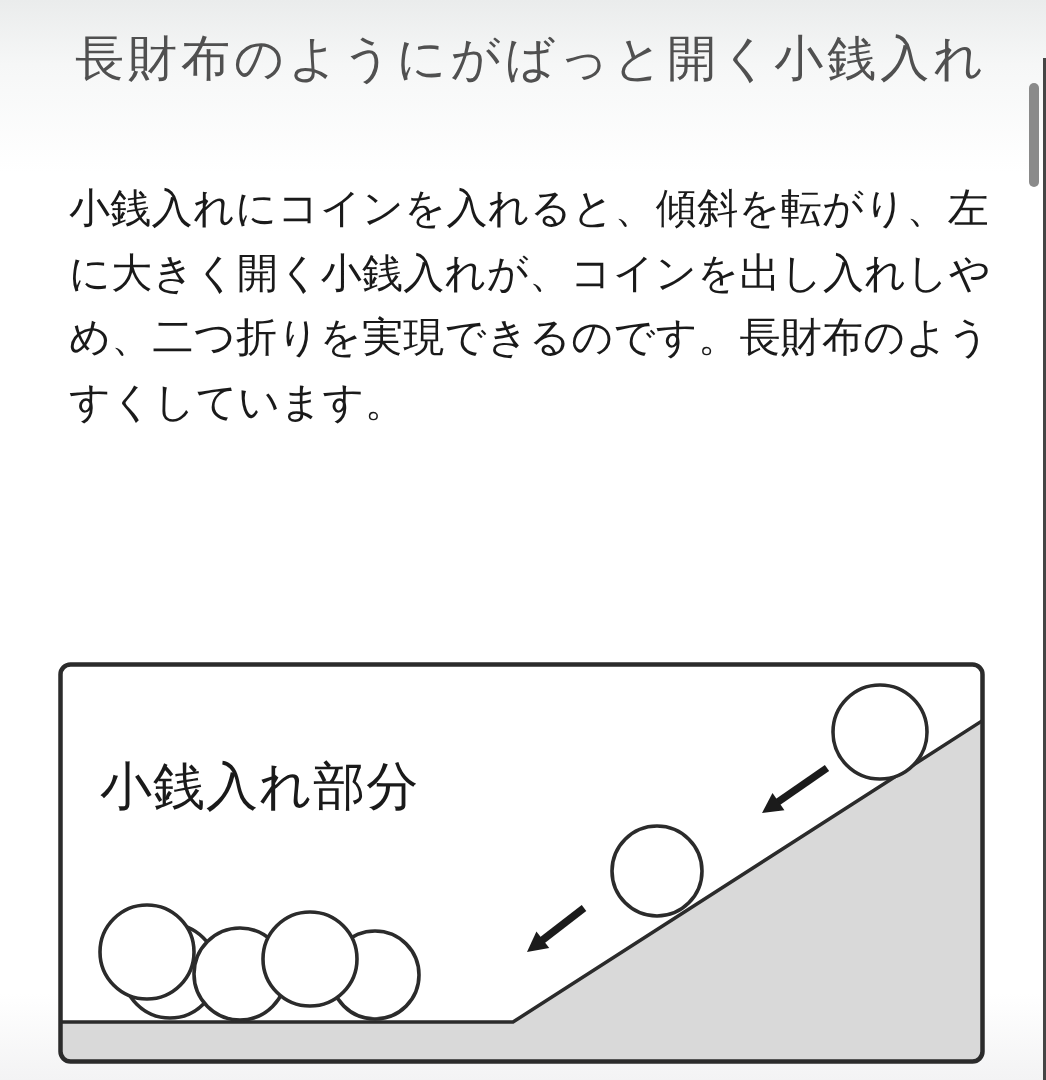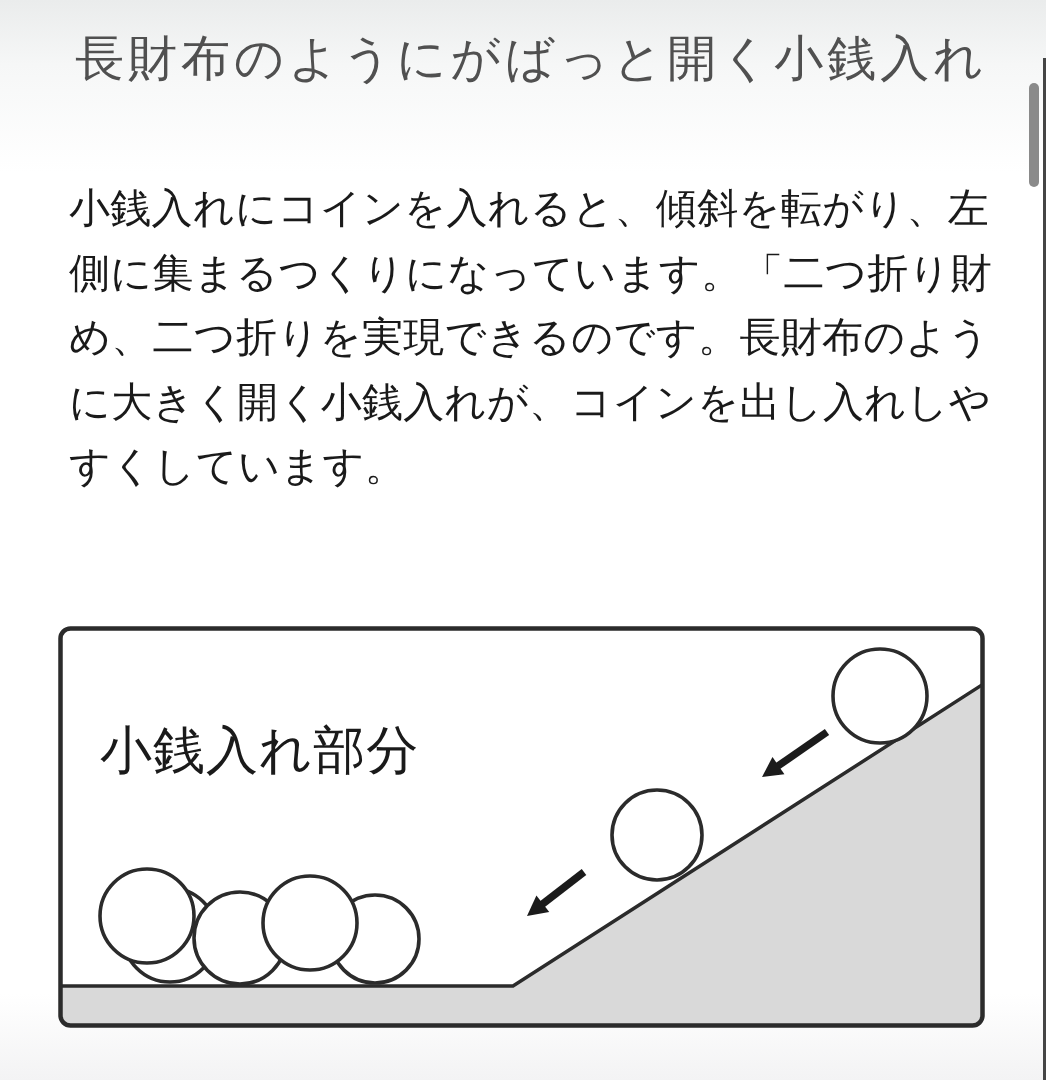--- a/index.html
+++ b/index.html
@@ -14,21 +14,21 @@
     color:var(--c-title);letter-spacing:4px;white-space:nowrap;
   }
   .description{
     position:absolute;left:57px;top:176px;width:930px;
     color:var(--c-text);
     margin-left:12px;
   }
   .description .line{
     font-size:41px;line-height:64.5px;letter-spacing:0.3px;white-space:nowrap;
   }
-  .diagram-wrap{position:absolute;left:58px;top:626px;width:927px;height:402px;}
+  .diagram-wrap{position:absolute;left:58px;top:662px;width:927px;height:402px;}
   svg{display:block;}
   .box-fill{fill:#ffffff;}
   .box-border{fill:none;stroke:var(--c-ink);stroke-width:4.5;}
   .gfill{fill:var(--c-gray);stroke:none;}
   .gline{fill:none;stroke:var(--c-ink);stroke-width:3.5;}
   .coin{fill:#ffffff;stroke:var(--c-ink);stroke-width:3.6;}
   .ashaft{stroke:var(--c-arrow);stroke-width:7.5;}
   .ahead{fill:var(--c-arrow);stroke:none;}
   .diagram-label{
     font-family:"Liberation Sans","DejaVu Sans",sans-serif;
@@ -43,23 +43,22 @@
     background:var(--c-edge);
   }
 </style>
 </head>
 <body>
 
 <div class="page-title">長財布のようにがばっと開く小銭入れ</div>
 
 <div class="description">
   <div class="line">小銭入れにコインを入れると、傾斜を転がり、左</div>
-  <div class="line">側に集まるつくりになっています。「二つ折り財</div>
+  <div class="line">に大きく開く小銭入れが、コインを出し入れしや</div>
   <div class="line">め、二つ折りを実現できるのです。長財布のよう</div>
-  <div class="line">に大きく開く小銭入れが、コインを出し入れしや</div>
   <div class="line">すくしています。</div>
 </div>
 
 <div class="diagram-wrap">
   <svg width="927" height="402" viewBox="0 0 927 402">
     <defs>
       <clipPath id="boxClip">
           <rect x="2.5" y="2.5" width="922" height="397" rx="10"></rect>
         </clipPath>
     </defs>

